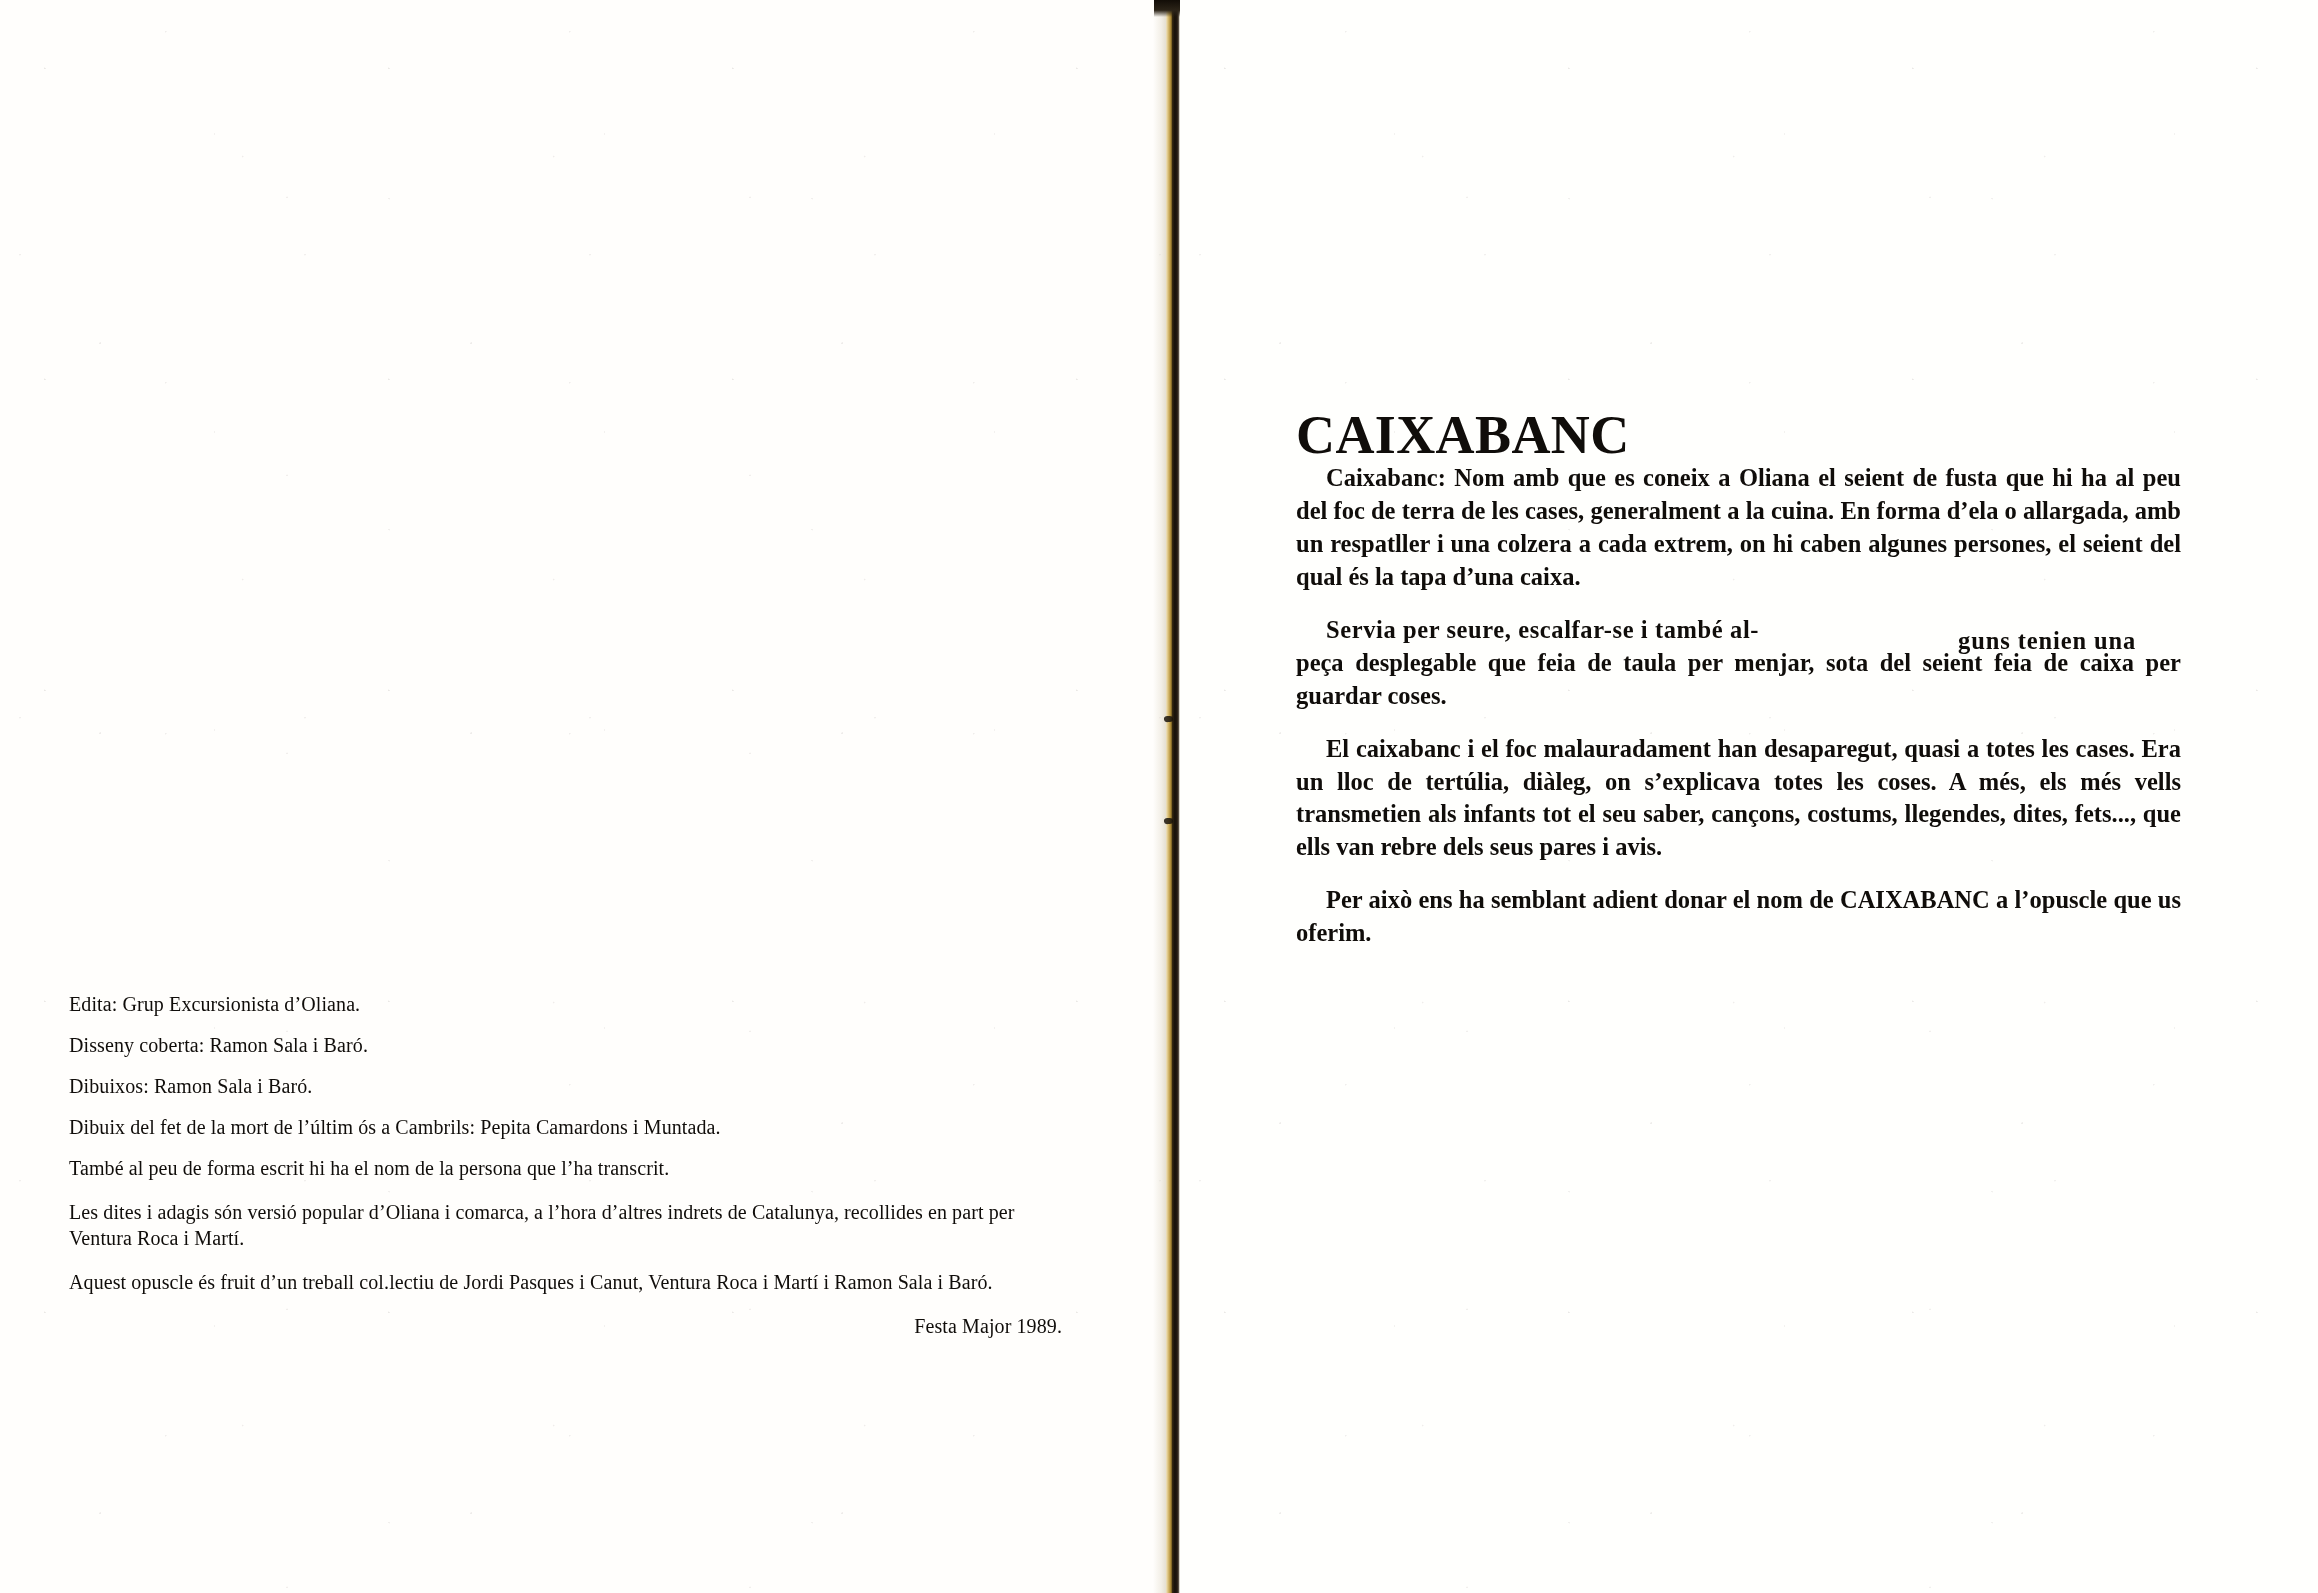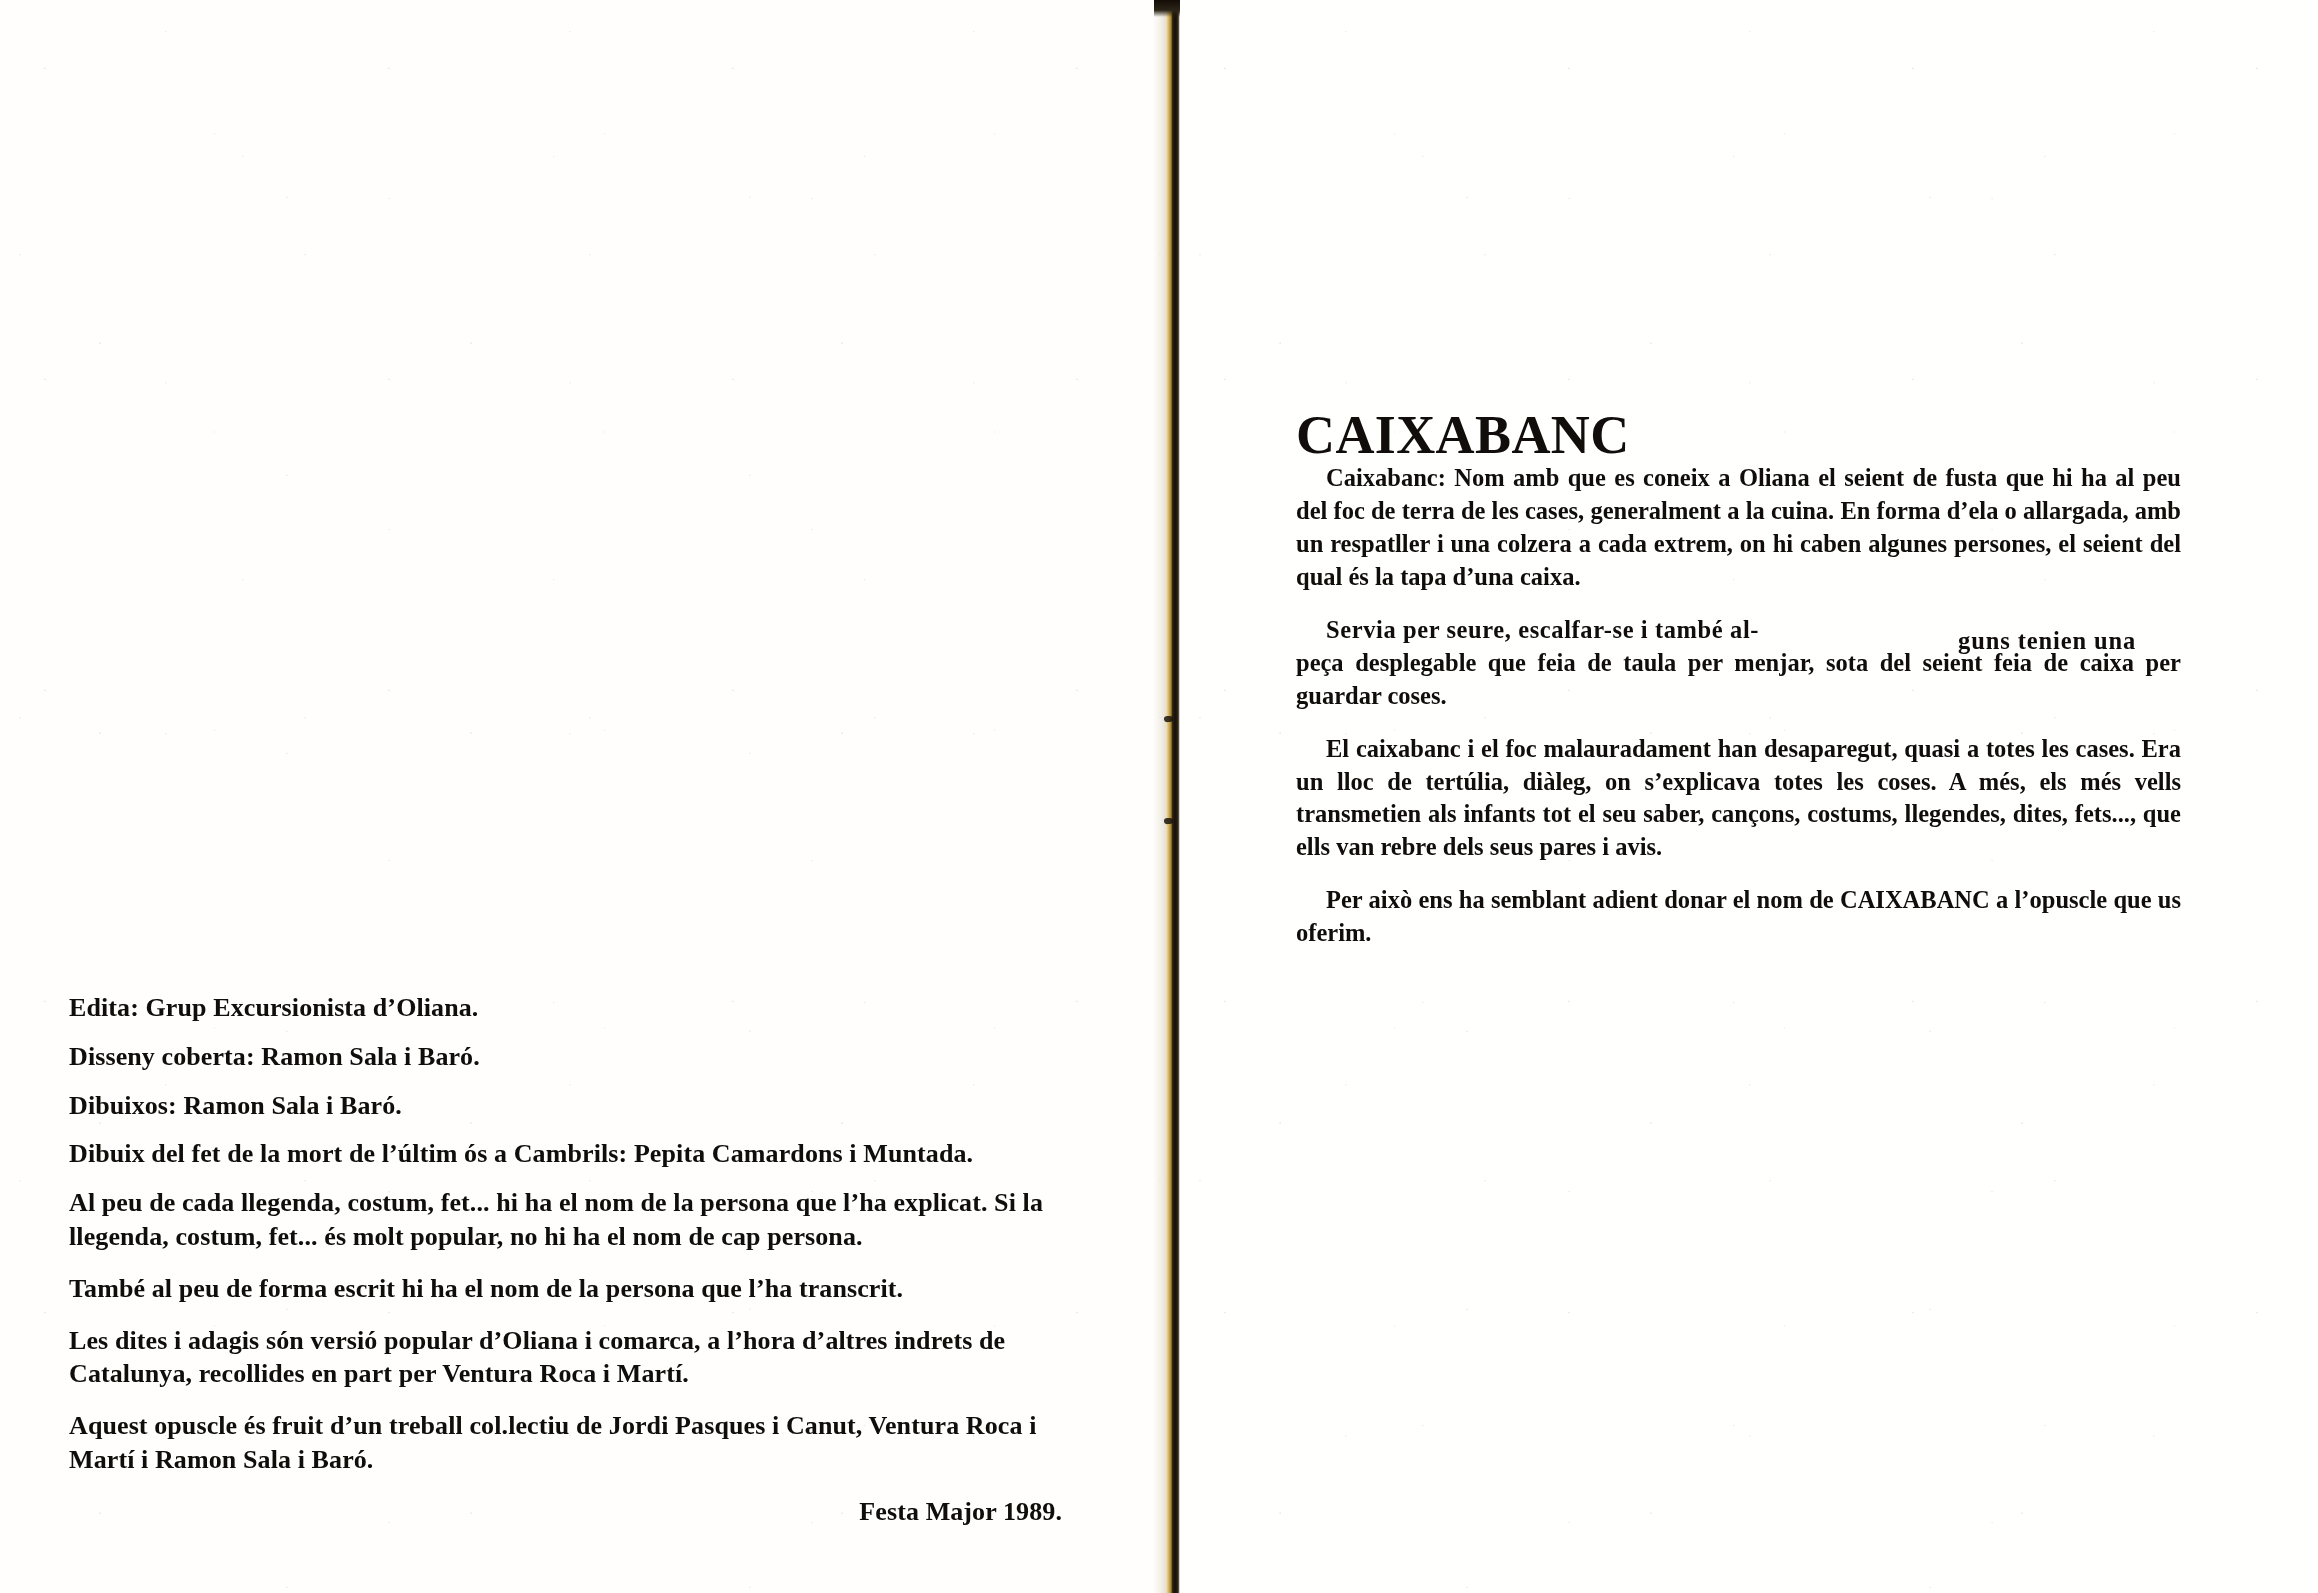--- a/index.html
+++ b/index.html
@@ -98,24 +98,23 @@
     transform: rotate(-6deg);
     opacity: .85;
   }
 
   
   .colophon {
     position: absolute;
     left: 69px;
     top: 991px;
     width: 993px;
-    font-size: 26px;
+    font-size: 20px;
     line-height: 1.30;
     letter-spacing: 0.1px;
-    font-weight: bold;
   }
   .colophon p {
     margin: 0 0 18px 0;
     text-align: left;
   }
   .colophon p.tight { margin-bottom: 15px; }
   .colophon p:last-child { margin-bottom: 11px; text-align: right; }
 
   
   .right-page {
@@ -182,21 +181,20 @@
 
   <div class="paper-left">
     <div class="speckle"></div>
   </div>
 
   <div class="colophon">
     <p class="tight">Edita: Grup Excursionista d’Oliana.</p>
     <p class="tight">Disseny coberta: Ramon Sala i Baró.</p>
     <p class="tight">Dibuixos: Ramon Sala i Baró.</p>
     <p class="tight">Dibuix del fet de la mort de l’últim ós a Cambrils: Pepita Camardons i Muntada.</p>
-    <p>Al peu de cada llegenda, costum, fet... hi ha el nom de la persona que l’ha explicat. Si la llegenda, costum, fet... és molt popular, no hi ha el nom de cap persona.</p>
     <p>També al peu de forma escrit hi ha el nom de la persona que l’ha transcrit.</p>
     <p>Les dites i adagis són versió popular d’Oliana i comarca, a l’hora d’altres indrets de Catalunya, recollides en part per Ventura Roca i Martí.</p>
     <p>Aquest opuscle és fruit d’un treball col.lectiu de Jordi Pasques i Canut, Ventura Roca i Martí i Ramon Sala i Baró.</p>
     <p>Festa Major 1989.</p>
   </div>
 
   <div class="gutter">
     <div class="gutter-shadow-left"></div>
     <div class="gutter-tan"></div>
     <div class="gutter-dark"></div>

